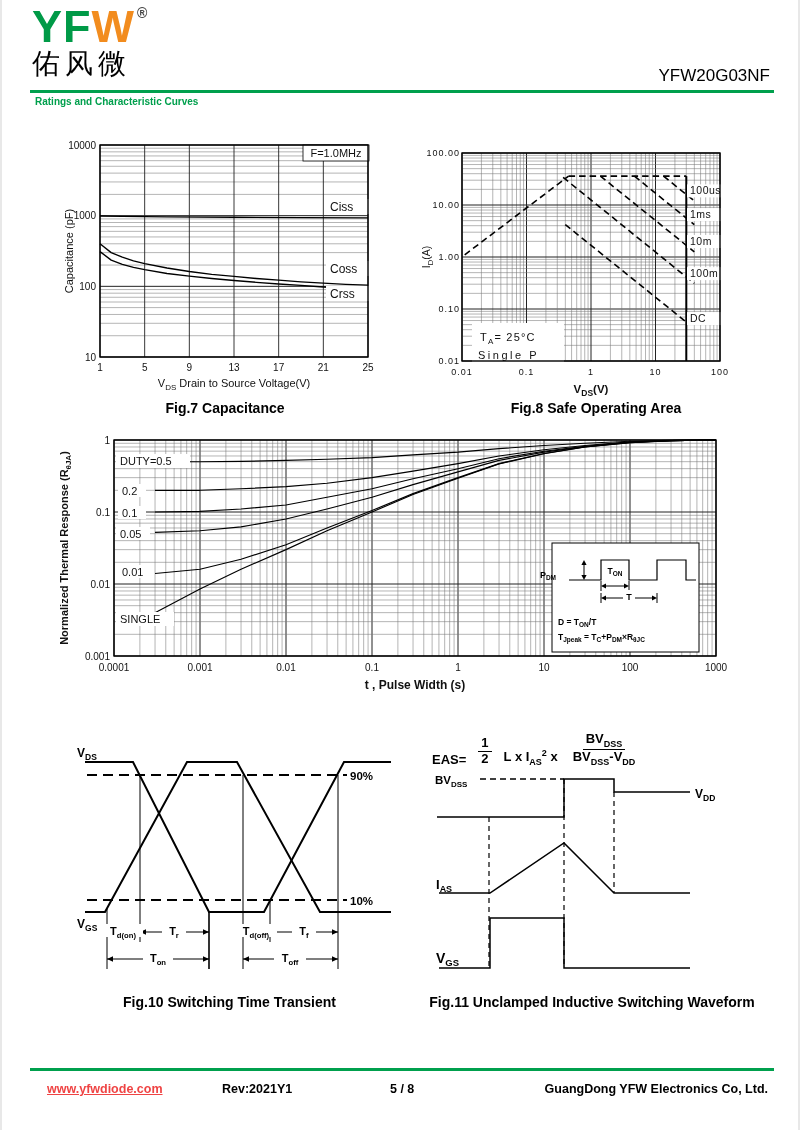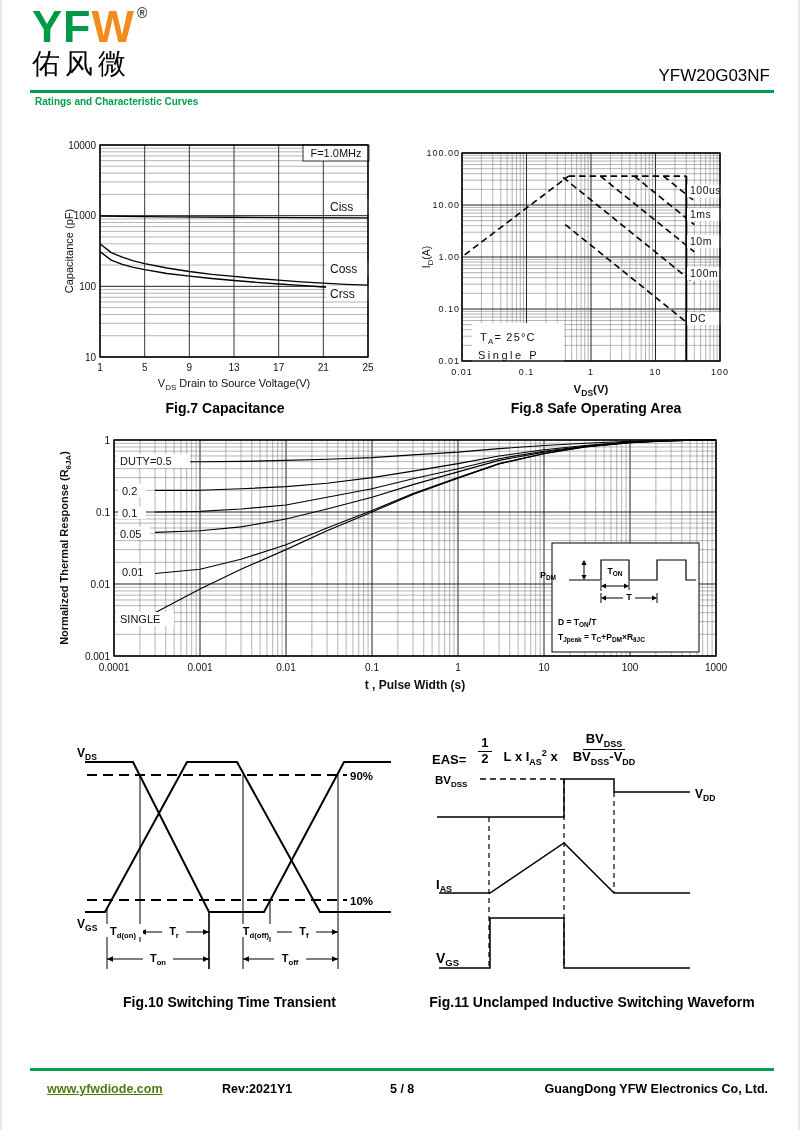--- a/index.html
+++ b/index.html
@@ -16,21 +16,21 @@
   .sect{color:#00A04D;font-weight:bold;font-size:10px;left:33px;top:96px}
   .cap{font-weight:bold;font-size:14px;text-align:center}
   svg text{font-family:"Liberation Sans",sans-serif}
   .eas{left:430px;top:732px;font-size:13px;font-weight:bold;display:flex;align-items:flex-end;gap:12px;color:#000}
   .frac{display:inline-flex;flex-direction:column;align-items:center;line-height:1.15}
   .fn{padding:0 3px;border-bottom:1.5px solid #000}
   .fd{padding:0 3px}
   .eas sub{font-size:9px}
   .eas sup{font-size:9px}
   .ftxt{font-weight:bold;font-size:12.5px}
-  .link{color:#4d7c0f;text-decoration:underline;font-weight:bold;font-size:12.5px}
+  .link{color:#ef4444;text-decoration:underline;font-weight:bold;font-size:12.5px}
 </style>
 </head>
 <body>
 
 <div class="page">
 
   <div class="abs logo">
     <div class="logo-en"><span class="lg">YF</span><span class="lo">W</span><span class="reg">®</span></div>
     <div class="logo-cn">佑风微</div>
   </div>

